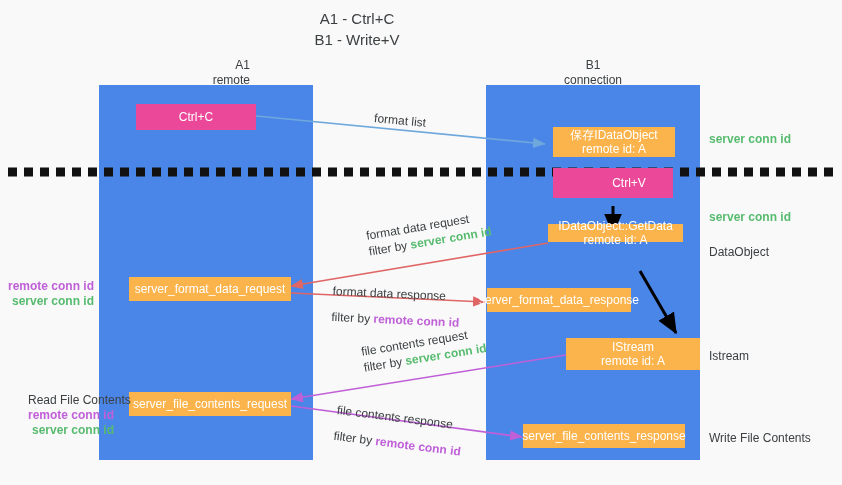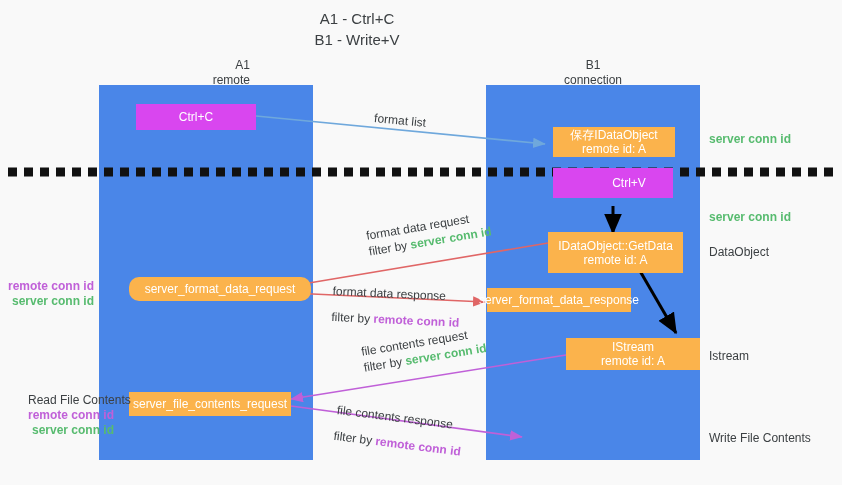--- a/index.html
+++ b/index.html
@@ -49,21 +49,21 @@
     box-sizing: border-box;
     display: flex;
     flex-direction: column;
     align-items: center;
     justify-content: center;
     text-align: center;
     color: #ffffff;
     font-size: 12px;
     line-height: 14px;
   }
-  .node.green { background: #d946ef; }
+  .node.green { background: #ec4899; }
   .node.orange { background: #fbb34c; }
   .lbl {
     position: absolute;
     font-size: 12px;
     line-height: 15px;
     white-space: nowrap;
   }
   .lbl.dark { color: #3c4043; }
   .lbl.green { color: #57bb6f; font-weight: bold; }
   .rot-wrap {
@@ -139,42 +139,45 @@
 
   <div class="node orange" style="left:553px; top:127px; width:122px; height:30px;">
     <div>保存IDataObject</div>
     <div>remote id: A</div>
   </div>
 
   <div class="node green" style="left:553px; top:168px; width:120px; height:30px;padding-left:32px;">
     <div>Ctrl+V</div>
   </div>
 
-  <div class="node orange" style="left:548px; top:232px; width:135px; height:41px;">
+  <div class="node orange" style="left:548px; top:224px; width:135px; height:18px;">
     <div>IDataObject::GetData</div>
     <div>remote id: A</div>
   </div>
 
-  <div class="node orange" style="left:129px; top:277px; width:182px; height:24px;border-radius:10px;">
+  <div class="node orange" style="left:129px; top:277px; width:162px; height:24px;">
     <div>server_format_data_request</div>
   </div>
 
   <div class="node orange" style="left:487px; top:288px; width:144px; height:24px;">
     <div>server_format_data_response</div>
   </div>
 
   <div class="node orange" style="left:566px; top:338px; width:134px; height:32px;">
     <div>IStream</div>
     <div>remote id: A</div>
   </div>
 
   <div class="node orange" style="left:129px; top:392px; width:162px; height:24px;">
     <div>server_file_contents_request</div>
   </div>
 
+  <div class="node orange" style="left:523px; top:424px; width:162px; height:24px;">
+    <div>server_file_contents_response</div>
+  </div>
 
   <div class="rot-wrap" style="left:375px; top:110px; transform:rotate(5.5deg); transform-origin:left top;">
     <span>format list</span>
   </div>
 
   <div class="rot-wrap" style="left:365px; top:228px; transform:rotate(-9.5deg); transform-origin:left top;">
     <div><span>format data request</span></div>
     <div><span>filter by </span><span class="g">server conn id</span></div>
   </div>
 

